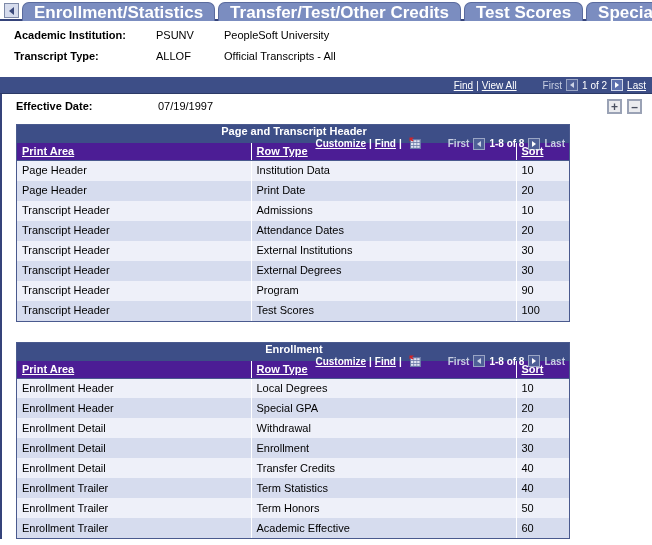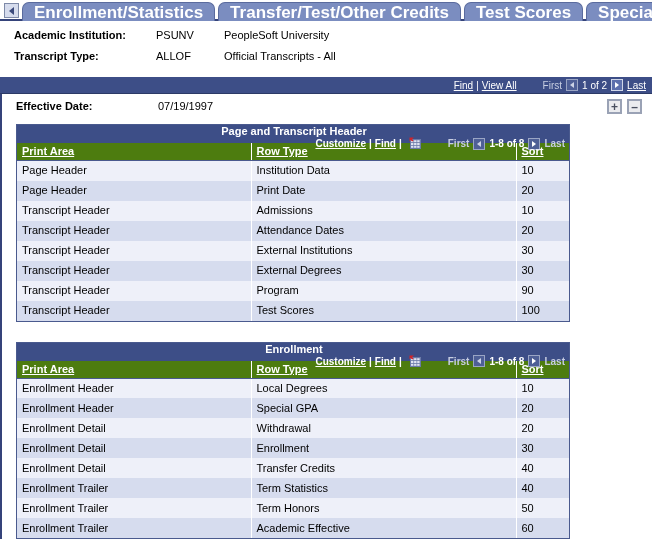--- a/index.html
+++ b/index.html
@@ -243,21 +243,21 @@
     position: relative;
     display: inline-block;
     cursor: pointer;
   }
   table.g {
     border-collapse: collapse;
     width: 100%;
     table-layout: fixed;
   }
   table.g th {
-    background: #4d7c0f;
+    background: #4c1d95;
     color: #ffffff;
     font-size: 11px;
     font-weight: bold;
     text-align: left;
     padding: 2px 4px 3px 5px;
     height: 17px;
     box-sizing: border-box;
     border-right: 1px solid #ffffff;
     border-bottom: 1px solid #4a5a8e;
   }

